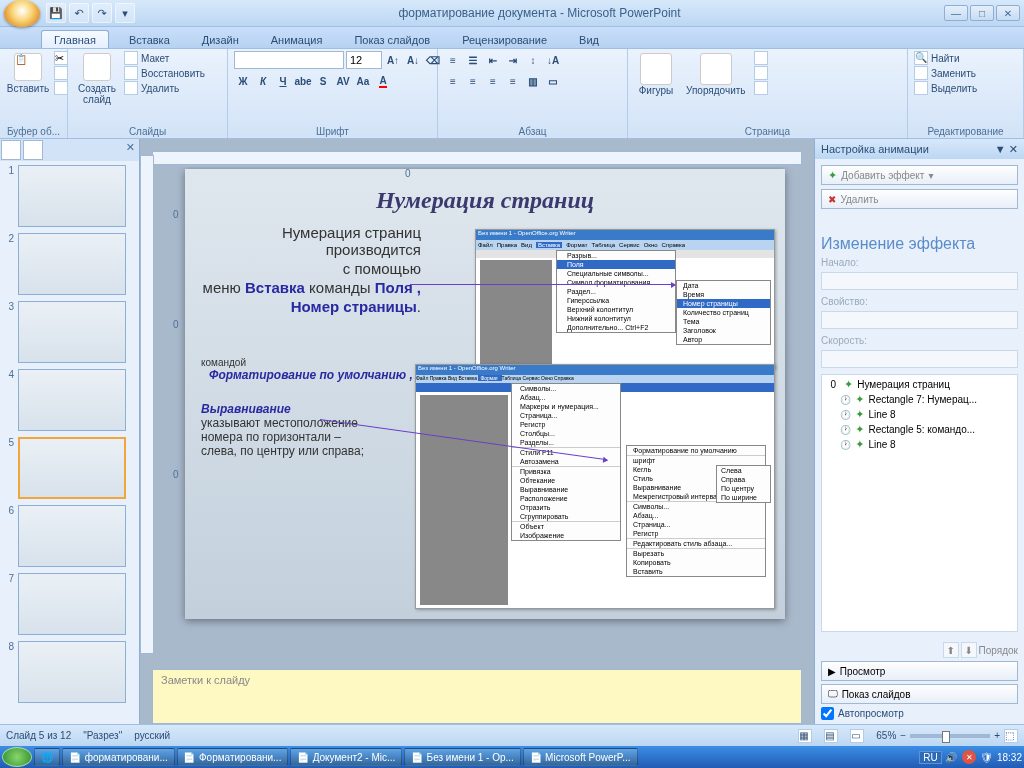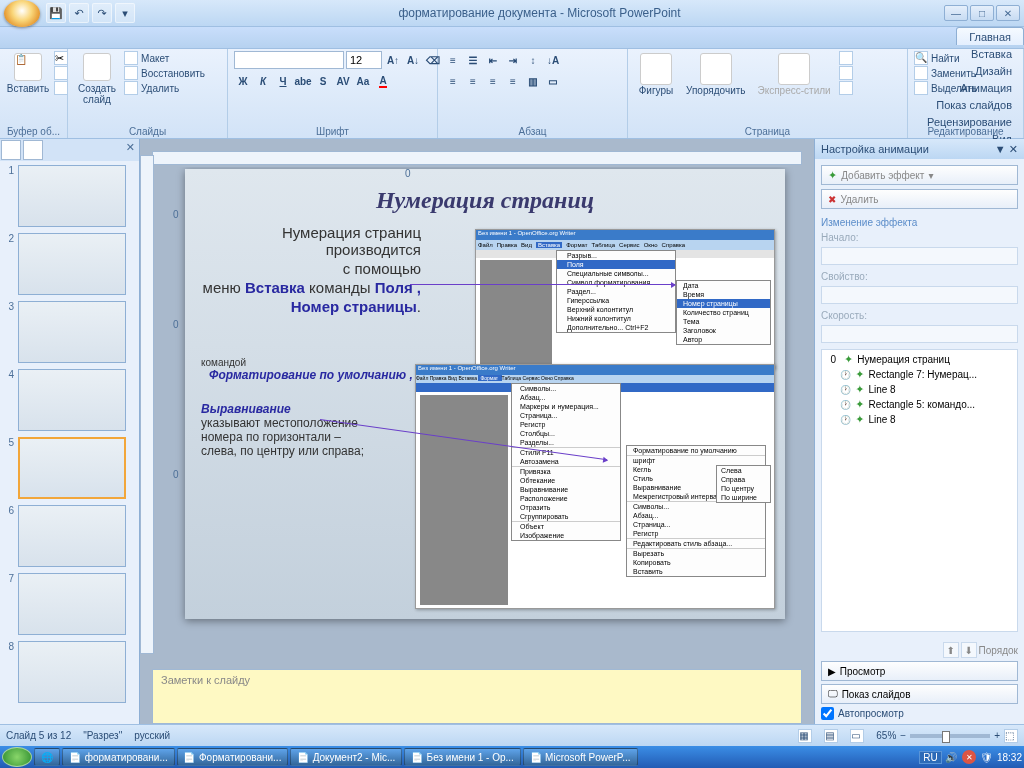--- a/index.html
+++ b/index.html
@@ -8,21 +8,21 @@
 
 .titlebar { height:27px; background:linear-gradient(#d7e8fa,#bcd7f3); display:flex; align-items:center; padding:0 4px; border-bottom:1px solid #9fbfe2; }
 .office-btn { width:36px; height:27px; background:radial-gradient(circle at 50% 40%,#fff,#f9d67a 40%,#e8a03a 70%,#b8681a); border-radius:50%; margin-right:6px; box-shadow:0 1px 3px rgba(0,0,0,.4); }
 .qat { display:flex; gap:3px; }
 .qat-btn { width:20px; height:20px; background:rgba(255,255,255,.3); border:1px solid rgba(255,255,255,.5); border-radius:2px; display:flex; align-items:center; justify-content:center; color:#2b4d76; }
 .title { flex:1; text-align:center; color:#3a5f8a; font-size:12px; }
 .winctl { display:flex; gap:2px; }
 .winctl div { width:24px; height:16px; background:linear-gradient(#e5effb,#c7dbf2); border:1px solid #8eafd4; border-radius:2px; display:flex; align-items:center; justify-content:center; color:#466b95; font-size:10px; }
 
 
-.ribtabs { height:22px; background:linear-gradient(#c9defb,#b6d2f0); display:flex; align-items:flex-end; padding-left:41px; gap:0; border-bottom:1px solid #9fbfe2;flex-direction:column; }
+.ribtabs { height:22px; background:linear-gradient(#c9defb,#b6d2f0); display:flex; align-items:flex-end; padding-left:41px; gap:8px; border-bottom:1px solid #9fbfe2; }
 .ribtab { padding:3px 12px 2px; color:#2b4d76; font-size:11px; border-top-left-radius:3px; border-top-right-radius:3px; }
 .ribtab.active { background:linear-gradient(#f5faff,#e4effe); border:1px solid #8eafd4; border-bottom:none; }
 
 
 .ribbon { height:90px; background:linear-gradient(#eaf2fd,#d2e3f7); display:flex; border-bottom:1px solid #9fbfe2; }
 .group { border-right:1px solid #b3cde8; padding:2px 6px 0; display:flex; flex-direction:column; justify-content:space-between; }
 .group-label { font-size:10px; color:#4c6f98; text-align:center; padding:1px 0; }
 .group-body { display:flex; align-items:flex-start; gap:4px; flex:1; }
 .bigbtn { display:flex; flex-direction:column; align-items:center; justify-content:center; padding:2px 4px; font-size:10px; color:#2b4d76; min-width:44px; }
 .bigbtn .ico { width:28px; height:28px; background:#fff; border:1px solid #ccc; margin-bottom:2px; border-radius:3px; }
@@ -79,21 +79,21 @@
 .arrow::after { content:''; position:absolute; right:-4px; top:-2px; border:3px solid transparent; border-left:5px solid #6a3fc9; }
 .notes { height:55px; background:#fef9c3; border:1px solid #a0b8d4; margin-top:6px; padding:4px 8px; color:#888; font-size:11px; }
 .zeros { position:absolute; font-size:10px; color:#4c6f98; }
 
 
 .anim { width:210px; background:#e8f0fb; border-left:1px solid #8eafd4; display:flex; flex-direction:column; }
 .anim-header { height:20px; background:linear-gradient(#d7e8fa,#bcd7f3); display:flex; align-items:center; padding:0 6px; color:#2b4d76; font-size:11px; }
 .anim-header span:last-child { margin-left:auto; }
 .anim-body { padding:6px; flex:1; display:flex; flex-direction:column; gap:4px; overflow:hidden; }
 .anim-btn { height:20px; background:linear-gradient(#fefefe,#e8eff9); border:1px solid #a0b8d4; font-size:10px; color:#888; display:flex; align-items:center; padding:0 6px; gap:4px; }
-.anim-section { font-size:10px; color:#2b4d76; margin-top:4px; }
+.anim-section { font-size:16px; color:#2b4d76; margin-top:22px; }
 .anim-field { height:18px; background:#f4f8fd; border:1px solid #c9d9ec; margin-bottom:2px; }
 .anim-list { flex:1; border:1px solid #c9d9ec; background:#fff; font-size:10px; padding:2px; overflow:hidden; }
 .anim-item { display:flex; align-items:center; gap:4px; padding:1px 2px; }
 .star { color:#3a9b3a; font-size:11px; }
 .clock { color:#3a7bc9; font-size:9px; }
 .anim-footer { padding:4px 6px; display:flex; flex-direction:column; gap:3px; }
 .updown { display:flex; justify-content:flex-end; gap:2px; align-items:center; font-size:10px; color:#888; }
 .arrbtn { width:16px; height:16px; border:1px solid #c9d9ec; background:#f4f8fd; display:flex; align-items:center; justify-content:center; }
 .runbtn { height:20px; background:linear-gradient(#fefefe,#e8eff9); border:1px solid #a0b8d4; font-size:10px; display:flex; align-items:center; padding:0 6px; gap:4px; }
 .chk { display:flex; align-items:center; gap:4px; font-size:10px; color:#2b4d76; }
@@ -241,24 +241,20 @@
   </div>
   <div class="group" style="width:280px">
     <div class="group-body">
       <div class="bigbtn">
           <div class="bigico"></div>
           <span>Фигуры</span>
         </div>
       <div class="bigbtn">
           <div class="bigico"></div>
           <span>Упорядочить</span>
-        </div>
-      <div class="bigbtn" style="color:#aaa">
-          <div class="bigico"></div>
-          <span>Экспресс-стили</span>
         </div>
       <div class="smalls">
           <span class="smico"></span>
           <span class="smico"></span>
           <span class="smico"></span>
         </div>
     </div>
     <div class="group-label">Страница</div>
   </div>
   <div class="group" style="flex:1">

